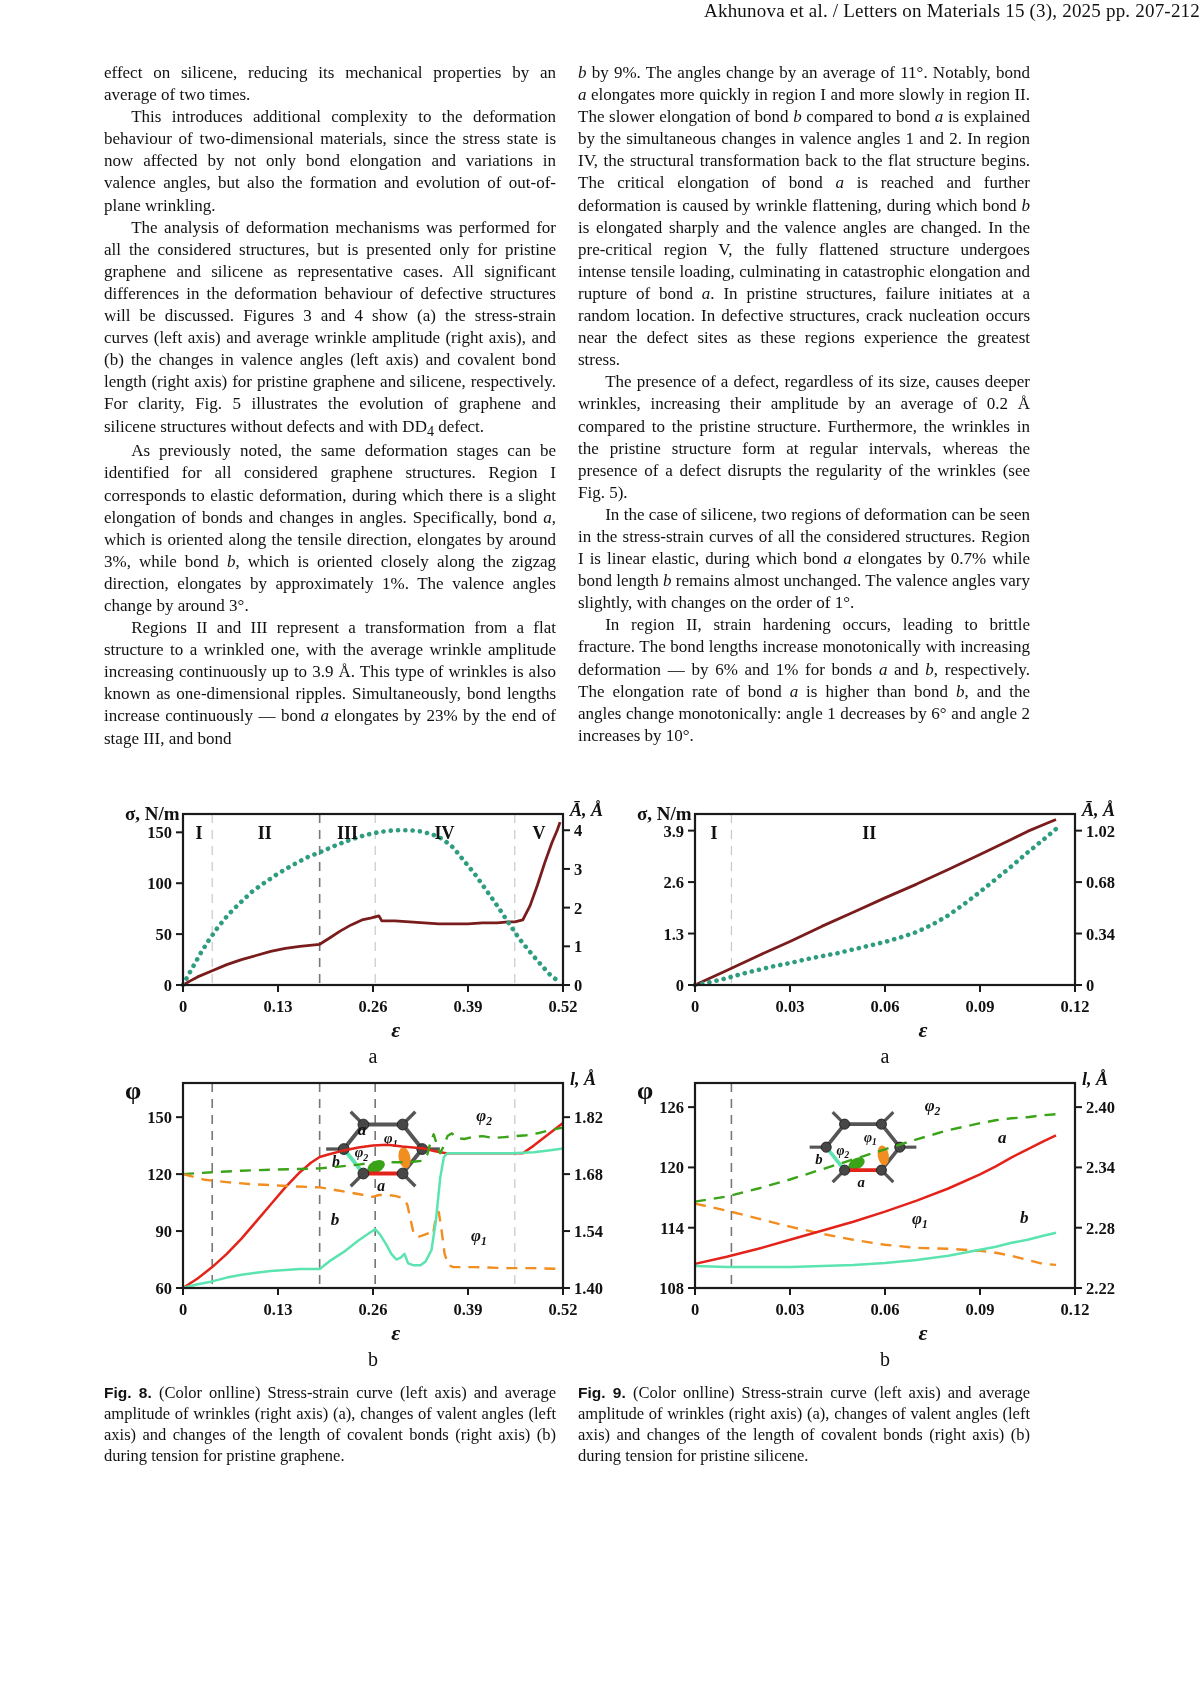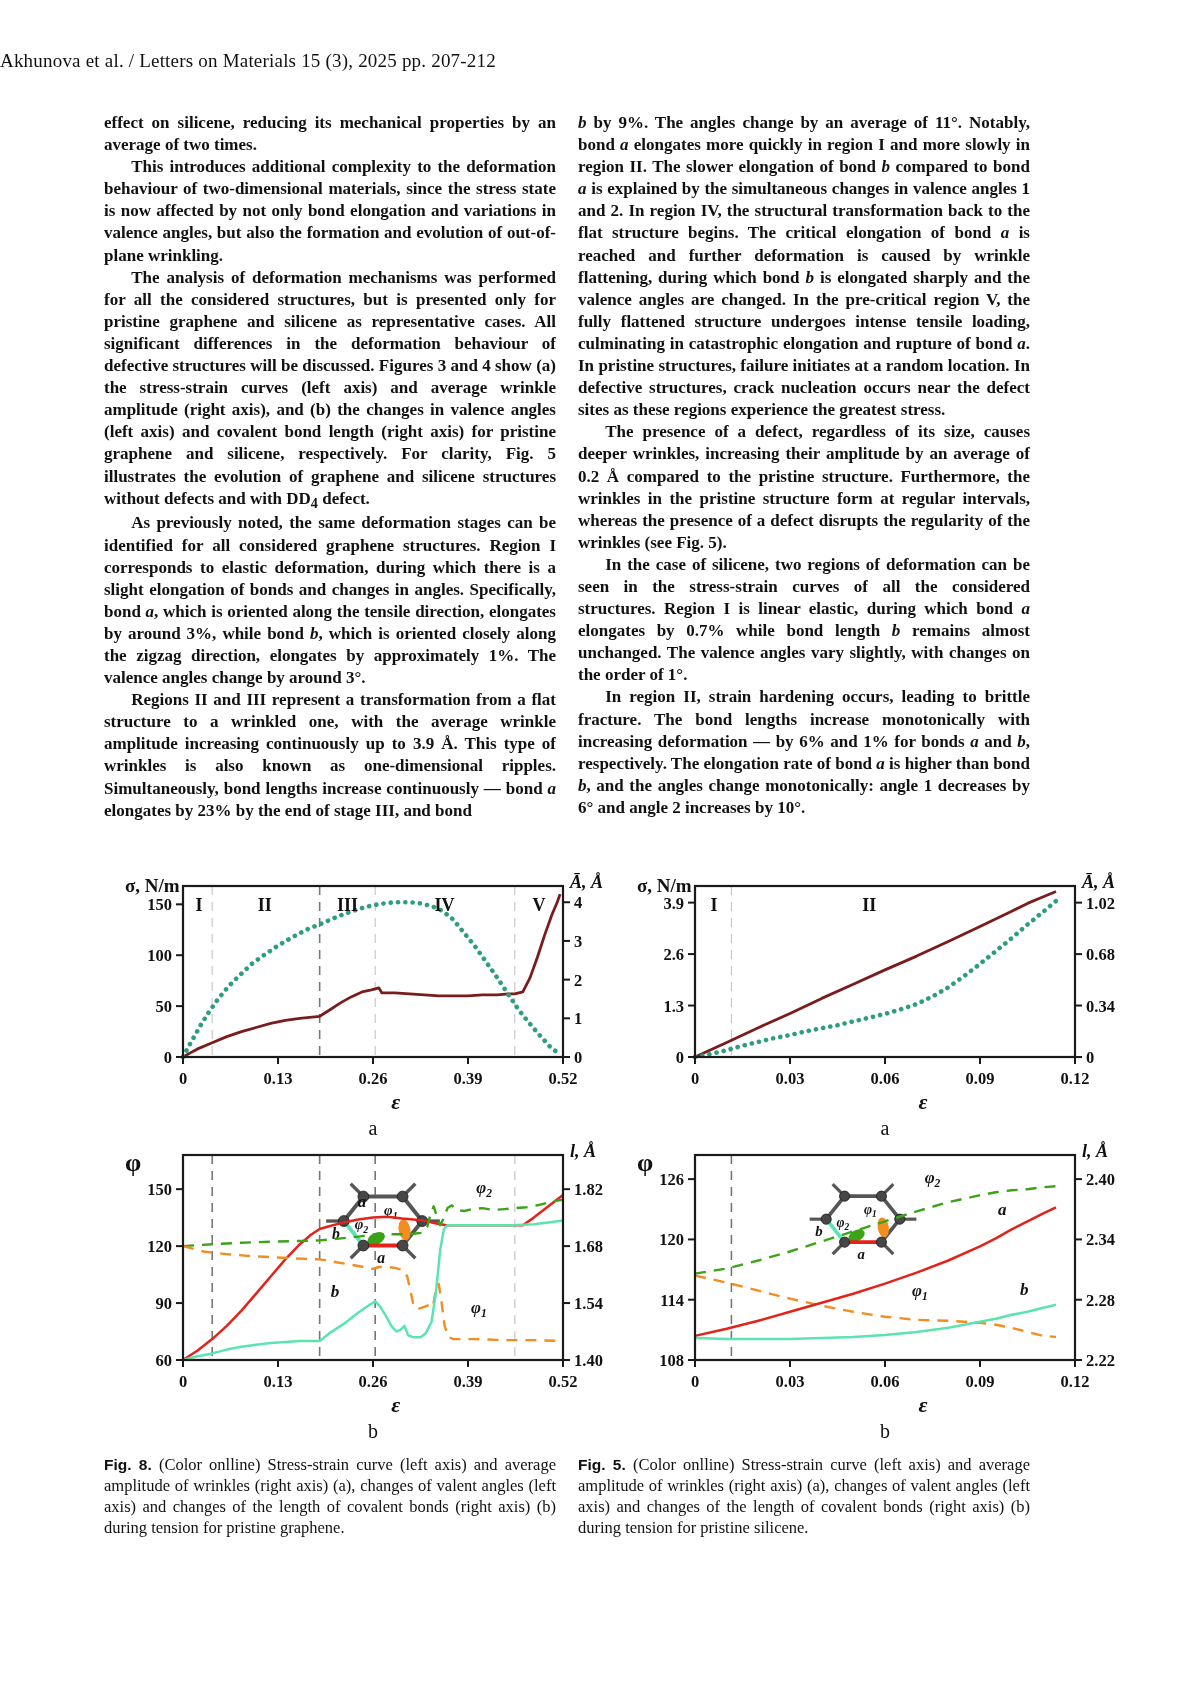--- a/index.html
+++ b/index.html
@@ -1,20 +1,20 @@
 <!DOCTYPE html>
 <html><head>
 <meta charset="utf-8">
 <style>
   html,body{margin:0;padding:0;background:#ffffff;}
   body{width:1200px;height:1697px;position:relative;overflow:hidden;
        font-family:"Liberation Serif", serif;color:#111;}
-  .header{margin-top:50px;text-align:left;font-size:19px;letter-spacing:.2px;}
+  .header{text-align:right;font-size:19px;letter-spacing:.2px;}
   .columns{display:flex;gap:22px;padding:0 170px 0 104px;margin-top:40px;}
-  .col{width:452px;font-weight:bold;}
+  .col{width:452px;}
   .col p{margin:0;font-size:17px;line-height:1.3;text-align:justify;}
   .col p.ind{text-indent:1.6em;}
   .figrow{display:flex;gap:22px;padding-left:104px;margin-top:50px;align-items:flex-start;}
   .figcol{width:452px;overflow:visible;}
   .chart{overflow:visible;}
   .chart svg{overflow:visible;display:block;}
   .ch3{margin-left:19px;}
   .ch4{margin-left:57px;}
   .caption{margin:10px 0 0 0;font-size:16.5px;line-height:1.28;text-align:justify;}
   .figlab{font-family:"Liberation Sans", sans-serif;font-weight:700;font-size:15.5px;}
@@ -271,17 +271,17 @@
             <text x="297.5" y="42.13725490196089" text-anchor="middle" font-family="&quot;Liberation Serif&quot;, serif" font-size="17" font-weight="700" font-style="italic" fill="#111"><tspan>φ</tspan><tspan dy="4" font-size="11.56">2</tspan></text>
             <text x="367.1666666666667" y="74.29411764705881" text-anchor="middle" font-family="&quot;Liberation Serif&quot;, serif" font-size="17" font-weight="700" font-style="italic" fill="#111"><tspan>a</tspan></text>
             <text x="284.83333333333337" y="154.68627450980387" text-anchor="middle" font-family="&quot;Liberation Serif&quot;, serif" font-size="17" font-weight="700" font-style="italic" fill="#111"><tspan>φ</tspan><tspan dy="4" font-size="11.56">1</tspan></text>
             <text x="389.33333333333337" y="153.68137254901964" text-anchor="middle" font-family="&quot;Liberation Serif&quot;, serif" font-size="17" font-weight="700" font-style="italic" fill="#111"><tspan>b</tspan></text>
             <text x="2" y="30" text-anchor="start" font-family="&quot;Liberation Serif&quot;, serif" font-size="26" font-weight="700" font-style="normal" fill="#111">φ</text>
             <text x="447" y="16" text-anchor="start" font-family="&quot;Liberation Serif&quot;, serif" font-size="18" font-weight="700" font-style="italic" fill="#111">l, Å</text>
             <text x="288" y="271" text-anchor="middle" font-family="&quot;Liberation Serif&quot;, serif" font-size="22" font-weight="700" font-style="italic" fill="#111">ε</text>
             <text x="250" y="297" text-anchor="middle" font-family="&quot;Liberation Serif&quot;, serif" font-size="20" font-weight="400" font-style="normal" fill="#111">b</text>
           </svg>
         </div>
-      <p class="caption"><b class="figlab">Fig. 5.</b> <span>(Color onlline) Stress-strain curve (left axis) and average amplitude of wrinkles (right axis) (a), changes of valent angles (left axis) and changes of the length of covalent bonds (right axis) (b) during tension for pristine silicene.</span></p>
+      <p class="caption"><b class="figlab">Fig. 9.</b> <span>(Color onlline) Stress-strain curve (left axis) and average amplitude of wrinkles (right axis) (a), changes of valent angles (left axis) and changes of the length of covalent bonds (right axis) (b) during tension for pristine silicene.</span></p>
     </div>
   </div>
 
 </div>
 
 </body></html>

